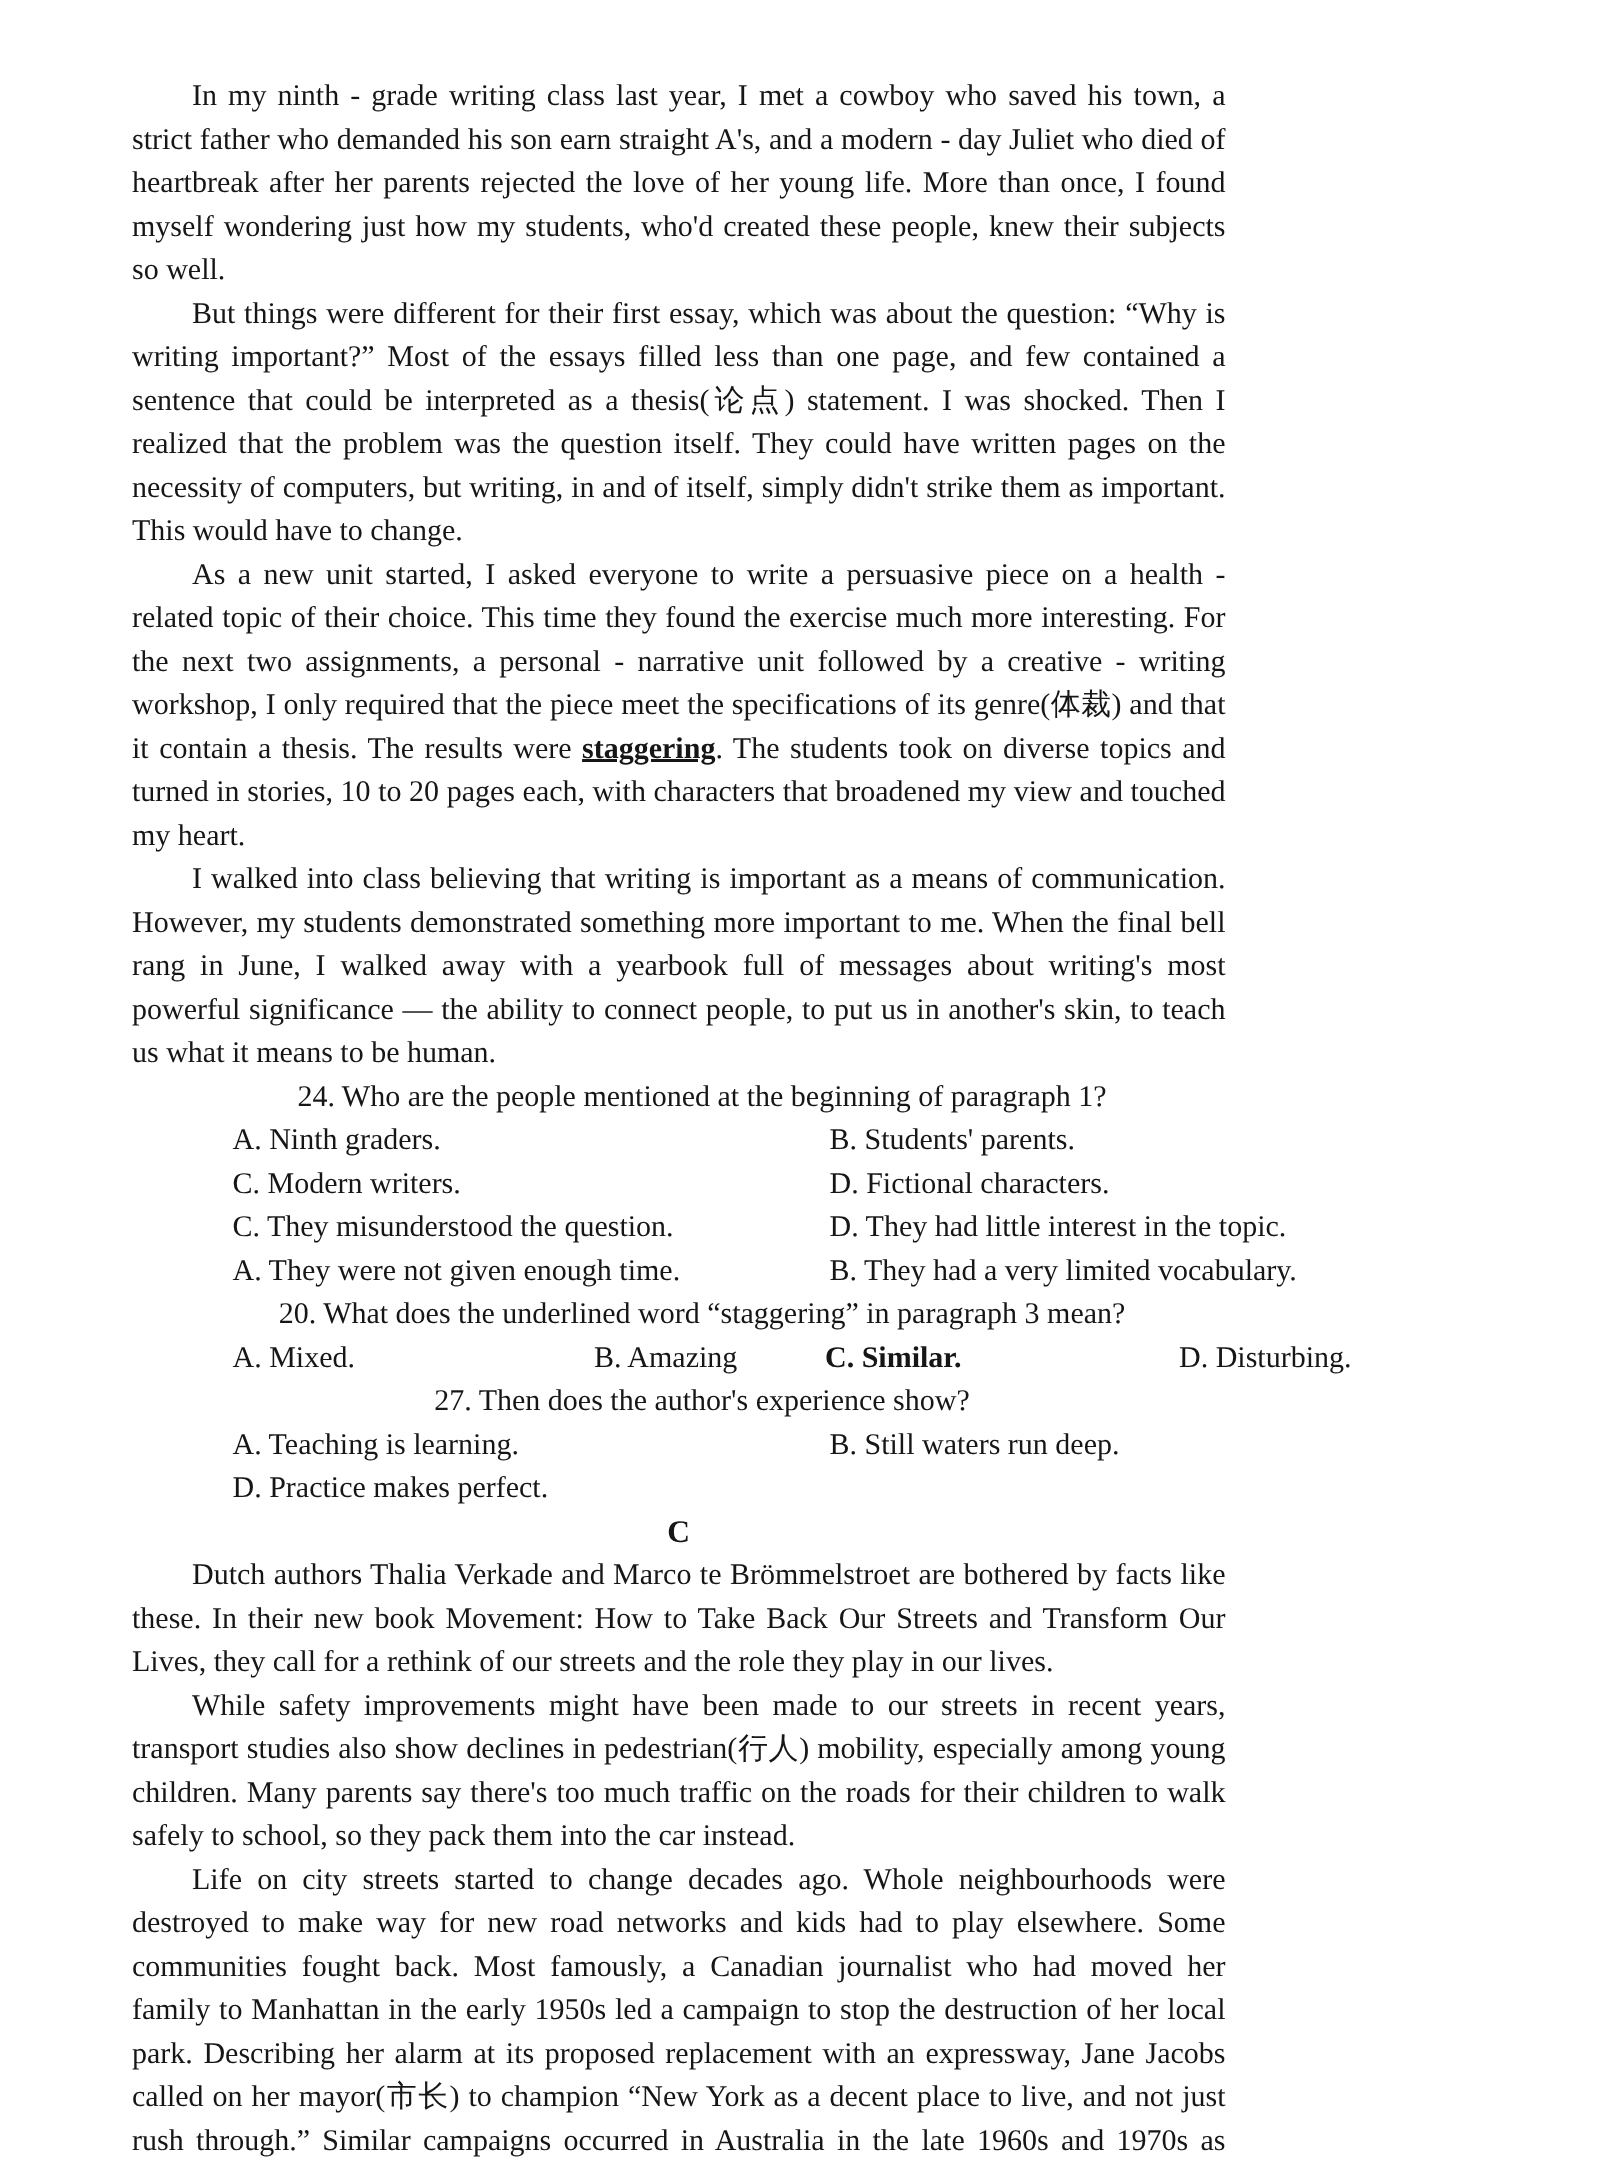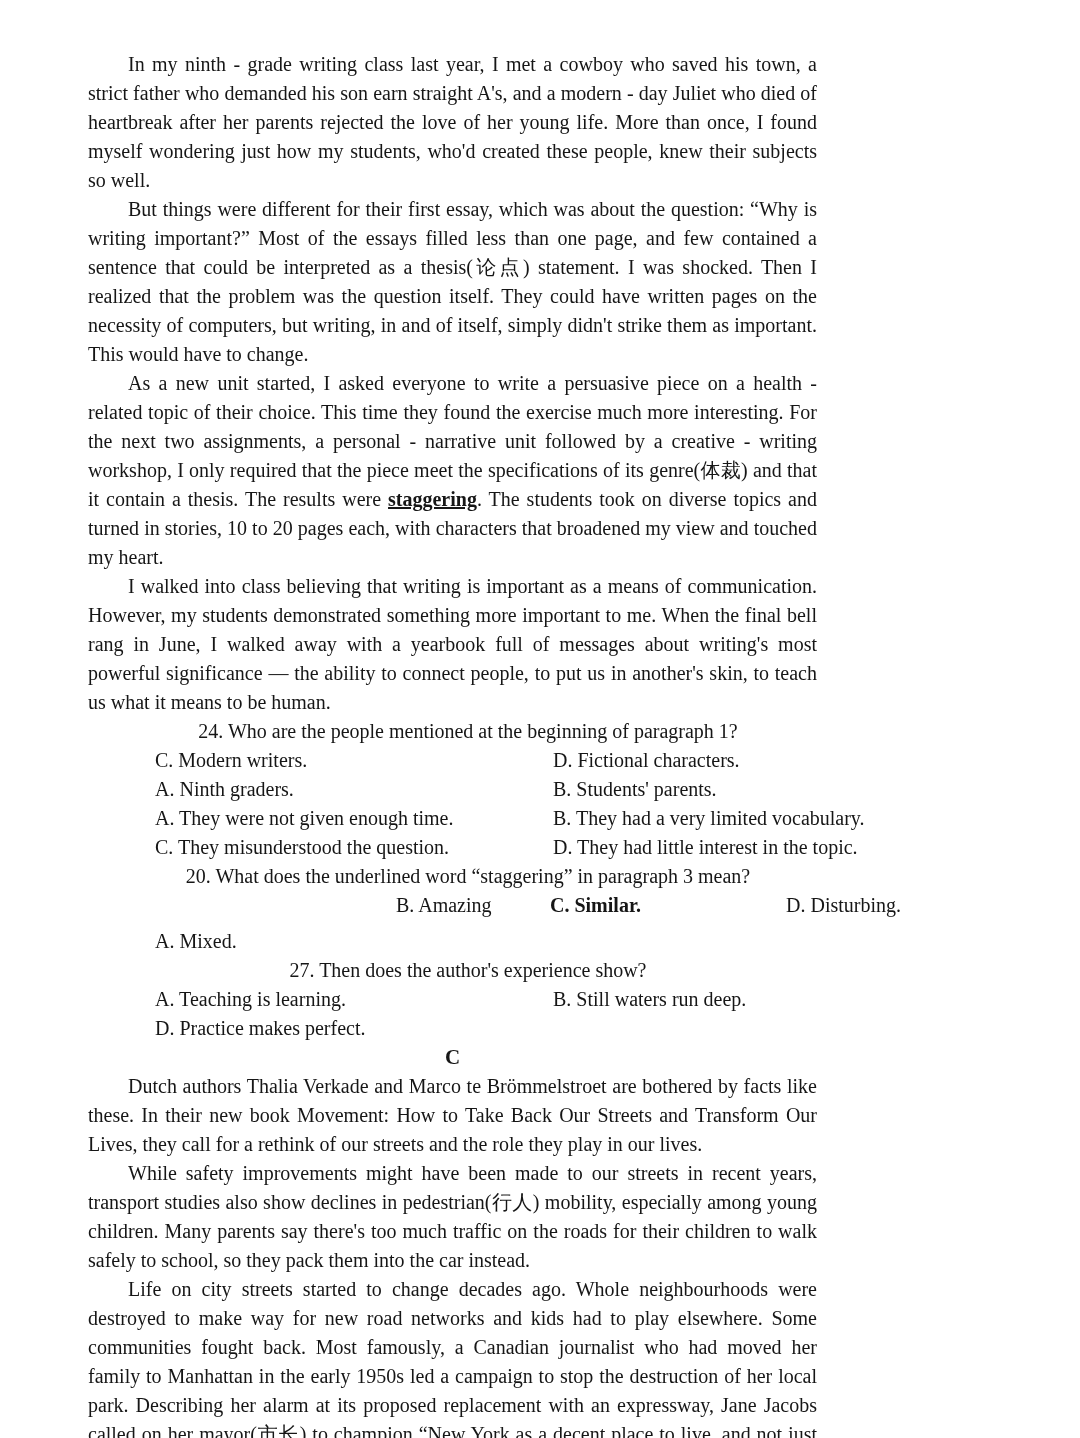--- a/index.html
+++ b/index.html
@@ -33,21 +33,21 @@
   .stem {
     padding-left: 31px;
     text-align: center;
   }
   .opt-row {
     display: flex;
     padding-left: 67px;
   }
   .opt { white-space: nowrap; }
   .opt.c1 { width: 398px; flex: 0 0 398px; }
-  .opt.q26a { width: 241px; flex: 0 0 241px; margin-top: 36px; }
+  .opt.q26a { width: 241px; flex: 0 0 241px; }
   .opt.q26b { width: 154px; flex: 0 0 154px; }
   .opt.q26c { width: 236px; flex: 0 0 236px; font-weight: bold; }
   .sec-head {
     text-align: center;
     font-weight: bold;
     font-size: 21px;
     line-height: 29px;
     margin: 0;
   }
 </style>
@@ -57,37 +57,37 @@
 <div class="page">
 
   <p class="para">In my ninth - grade writing class last year, I met a cowboy who saved his town, a strict father who demanded his son earn straight A's, and a modern - day Juliet who died of heartbreak after her parents rejected the love of her young life. More than once, I found myself wondering just how my students, who'd created these people, knew their subjects so well.</p>
   <p class="para">But things were different for their first essay, which was about the question: “Why is writing important?” Most of the essays filled less than one page, and few contained a sentence that could be interpreted as a thesis(论点) statement. I was shocked. Then I realized that the problem was the question itself. They could have written pages on the necessity of computers, but writing, in and of itself, simply didn't strike them as important. This would have to change.</p>
   <p class="para"><span>As a new unit started, I asked everyone to write a persuasive piece on a health - related topic of their choice. This time they found the exercise much more interesting. For the next two assignments, a personal - narrative unit followed by a creative - writing workshop, I only required that the piece meet the specifications of its genre(体裁) and that it contain a thesis. The results were </span><span class="uw">staggering</span><span>. The students took on diverse topics and turned in stories, 10 to 20 pages each, with characters that broadened my view and touched my heart.</span></p>
   <p class="para">I walked into class believing that writing is important as a means of communication. However, my students demonstrated something more important to me. When the final bell rang in June, I walked away with a yearbook full of messages about writing's most powerful significance — the ability to connect people, to put us in another's skin, to teach us what it means to be human.</p>
 
   <div class="question">
     <div class="stem"><span>24.</span> <span>Who are the people mentioned at the beginning of paragraph 1?</span></div>
     <div class="opt-row">
+      <span class="opt c1">A. Ninth graders.</span>
+      <span class="opt">B. Students' parents.</span>
+    </div>
+    <div class="opt-row">
       <span class="opt c1">C. Modern writers.</span>
       <span class="opt">D. Fictional characters.</span>
-    </div>
-    <div class="opt-row">
-      <span class="opt c1">A. Ninth graders.</span>
-      <span class="opt">B. Students' parents.</span>
     </div>
   </div>
 
   <div class="question">
     <div class="opt-row">
+      <span class="opt c1">C. They misunderstood the question.</span>
+      <span class="opt">D. They had little interest in the topic.</span>
+    </div>
+    <div class="opt-row">
       <span class="opt c1">A. They were not given enough time.</span>
       <span class="opt">B. They had a very limited vocabulary.</span>
-    </div>
-    <div class="opt-row">
-      <span class="opt c1">C. They misunderstood the question.</span>
-      <span class="opt">D. They had little interest in the topic.</span>
     </div>
   </div>
 
   <div class="question">
     <div class="stem"><span>20.</span> <span>What does the underlined word “staggering” in paragraph 3 mean?</span></div>
     <div class="opt-row">
       <span class="opt q26a">A. Mixed.</span>
       <span class="opt q26b">B. Amazing</span>
       <span class="opt q26c">C. Similar.</span>
       <span class="opt">D. Disturbing.</span>

